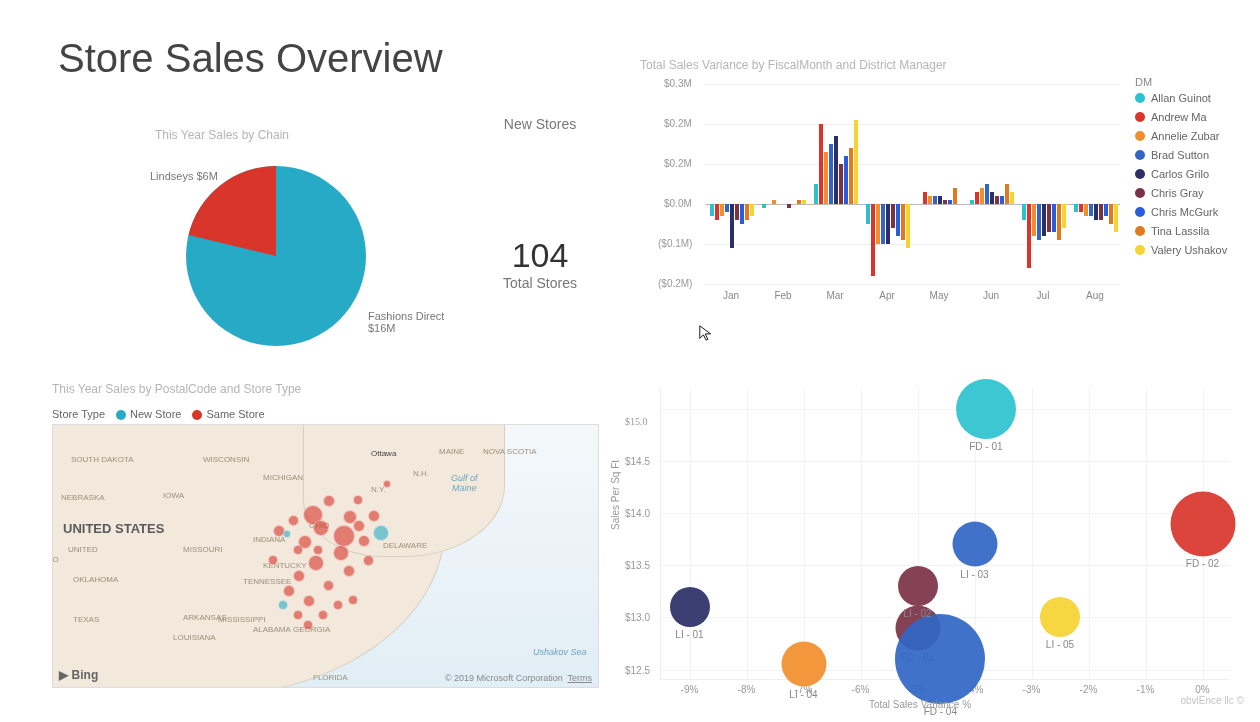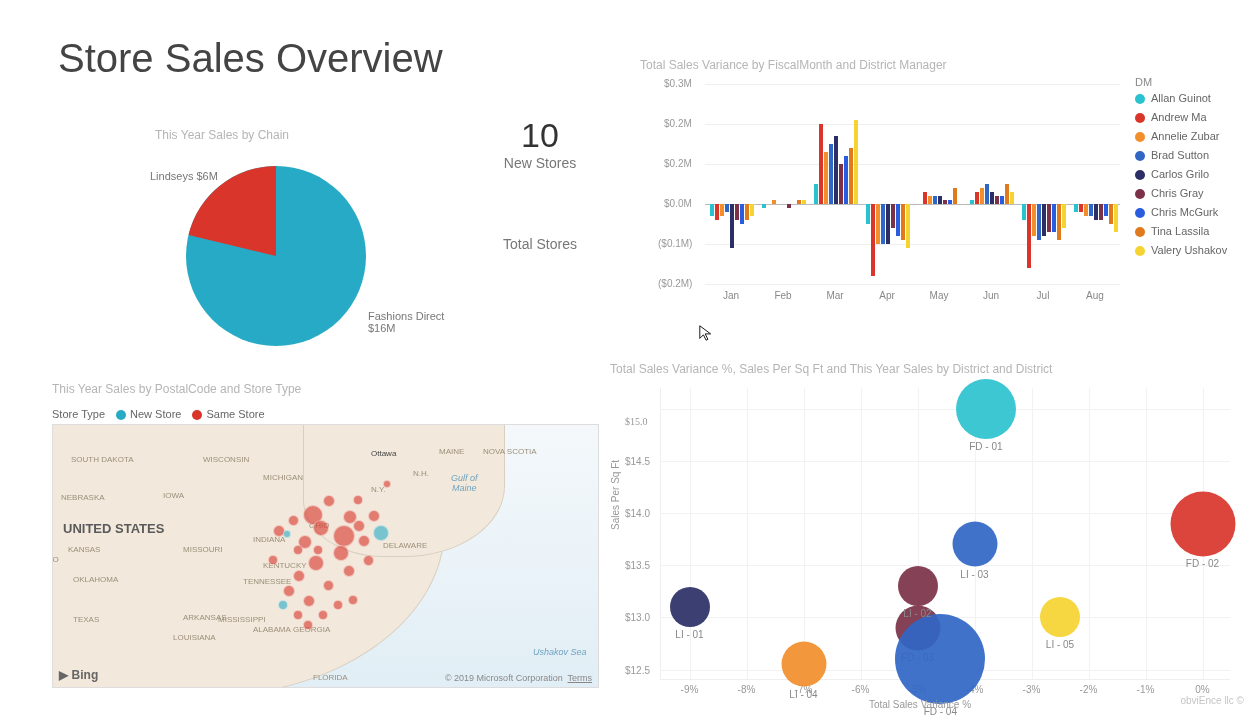--- a/index.html
+++ b/index.html
@@ -18,21 +18,21 @@
   .bar-title { position:absolute; left:630px; top:48px; font-size:12px; color:#b5b5b5; font-weight:400; }
   .bar-chart { position:absolute; left:630px; top:64px; width:480px; height:240px; }
   .bar-axis-label { position:absolute; font-size:10px; color:#999; }
   .bar-grid { position:absolute; left:65px; right:0; height:1px; background:#eee; }
   .bar-baseline { position:absolute; left:65px; right:0; height:1px; background:#bbb; }
   .bar { position:absolute; width:4px; }
   .bar-month { position:absolute; font-size:10px; color:#888; text-align:center; width:50px; }
 
   .legend { position:absolute; left:1125px; top:66px; font-size:11px; }
   .legend .hdr { color:#888; margin-bottom:4px; }
-  .legend .row { display:flex; align-items:flex-end; margin-bottom:7px; color:#666; }
+  .legend .row { display:flex; align-items:center; margin-bottom:7px; color:#666; }
   .legend .dot { width:10px; height:10px; border-radius:50%; margin-right:6px; flex-shrink:0; }
 
   .map-title { position:absolute; left:42px; top:372px; font-size:12px; color:#b5b5b5; }
   .map-legend { position:absolute; left:42px; top:398px; font-size:11px; color:#666; }
   .map-legend .ldot { display:inline-block; width:10px; height:10px; border-radius:50%; vertical-align:middle; margin:0 4px 0 8px; }
   .map { position:absolute; left:42px; top:414px; width:545px; height:262px; background:linear-gradient(#f4f8fb,#e1eef5); border:1px solid #ddd; overflow:hidden; }
   .map .land { position:absolute; background:#f2e9dc; border:1px solid #d8cfc0; }
   .map .state { position:absolute; font-size:8px; color:#9c8f7a; }
   .map .water { position:absolute; font-style:italic; font-size:9px; color:#6fa4c0; }
   .map .bubble { position:absolute; border-radius:50%; opacity:0.6; }
@@ -56,24 +56,24 @@
   .watermark { position:absolute; right:6px; bottom:4px; font-size:10px; color:#c5c5c5; }
 </style>
 </head>
 <body>
 
 <div class="page">
 
   <div class="title">Store Sales Overview</div>
 
   <div class="kpi" style="top:106px">
-    <div class="num">10</div>
     <div class="lbl">New Stores</div>
   </div>
   <div class="kpi" style="top:226px">
+    <div class="num">104</div>
     <div class="lbl">Total Stores</div>
   </div>
 
   <div class="pie-title">This Year Sales by Chain</div>
   <div class="pie-wrap">
     <svg viewBox="0 0 100 100" width="180" height="180">
       <circle cx="50" cy="50" r="50" fill="#27aac6"></circle>
       <path d="M50 50 L50 0 A50 50 0 0 0 1.4 38.4 Z" fill="#d9352a"></path>
     </svg>
   </div>
@@ -231,21 +231,21 @@
   <div class="map">
     <div class="land" style="left:-10px; top:-10px; width:400px; height:280px; border-radius:0 40% 60% 0"></div>
     <div class="land" style="left:250px; top:-10px; width:200px; height:140px; border-radius:0 0 50% 40%"></div>
     <div class="state" style="left:10px; top:96px; font-weight:bold; font-size:13px; color:#5a5a5a">UNITED STATES</div>
     <div id="map-states">
         <div class="state" style="left: 18px; top: 30px;">SOUTH DAKOTA</div>
         <div class="state" style="left: 150px; top: 30px;">WISCONSIN</div>
         <div class="state" style="left: 210px; top: 48px;">MICHIGAN</div>
         <div class="state" style="left: 8px; top: 68px;">NEBRASKA</div>
         <div class="state" style="left: 110px; top: 66px;">IOWA</div>
-        <div class="state" style="left: 15px; top: 120px;">KANSAS</div>
+        <div class="state" style="left: 15px; top: 120px;">UNITED</div>
         <div class="state" style="left: 130px; top: 120px;">MISSOURI</div>
         <div class="state" style="left: -40px; top: 130px;">COLORADO</div>
         <div class="state" style="left: 20px; top: 150px;">OKLAHOMA</div>
         <div class="state" style="left: 130px; top: 152px; margin-top: 36px;">ARKANSAS</div>
         <div class="state" style="left: 190px; top: 152px;">TENNESSEE</div>
         <div class="state" style="left: 20px; top: 190px;">TEXAS</div>
         <div class="state" style="left: 120px; top: 208px;">LOUISIANA</div>
         <div class="state" style="left: 165px; top: 190px;">MISSISSIPPI</div>
         <div class="state" style="left: 200px; top: 200px;">ALABAMA</div>
         <div class="state" style="left: 240px; top: 200px;">GEORGIA</div>
@@ -296,21 +296,20 @@
         <div class="bubble" style="left: 230px; top: 105px; height: 6px; width: 6px; background: rgb(39, 170, 198); border: 1px solid rgba(255, 255, 255, 0.6);"></div>
         <div class="bubble" style="left: 330px; top: 55px; height: 6px; width: 6px; background: rgb(217, 53, 42); border: 1px solid rgba(255, 255, 255, 0.6);"></div>
       </div>
     <div class="bing"><span style="font-family:serif">▶</span> <span>Bing</span></div>
     <div class="copy">
       <span>© 2019 Microsoft Corporation</span>&nbsp;
       <span style="text-decoration:underline; cursor:pointer">Terms</span>
     </div>
   </div>
 
-  <div class="bub-title">Total Sales Variance %, Sales Per Sq Ft and This Year Sales by District and District</div>
   <div class="bubble-chart">
     <div class="bub-ylab">Sales Per Sq Ft</div>
     <div class="bub-plot" id="bub-plot">
         <div class="bub-grid-v" style="left: 28.5px;"></div>
         <div class="bub-tick-x" style="left: 28.5px;">-9%</div>
         <div class="bub-grid-v" style="left: 85.5px;"></div>
         <div class="bub-tick-x" style="left: 85.5px;">-8%</div>
         <div class="bub-grid-v" style="left: 142.5px;"></div>
         <div class="bub-tick-x" style="left: 142.5px;">-7%</div>
         <div class="bub-grid-v" style="left: 199.5px;"></div>

